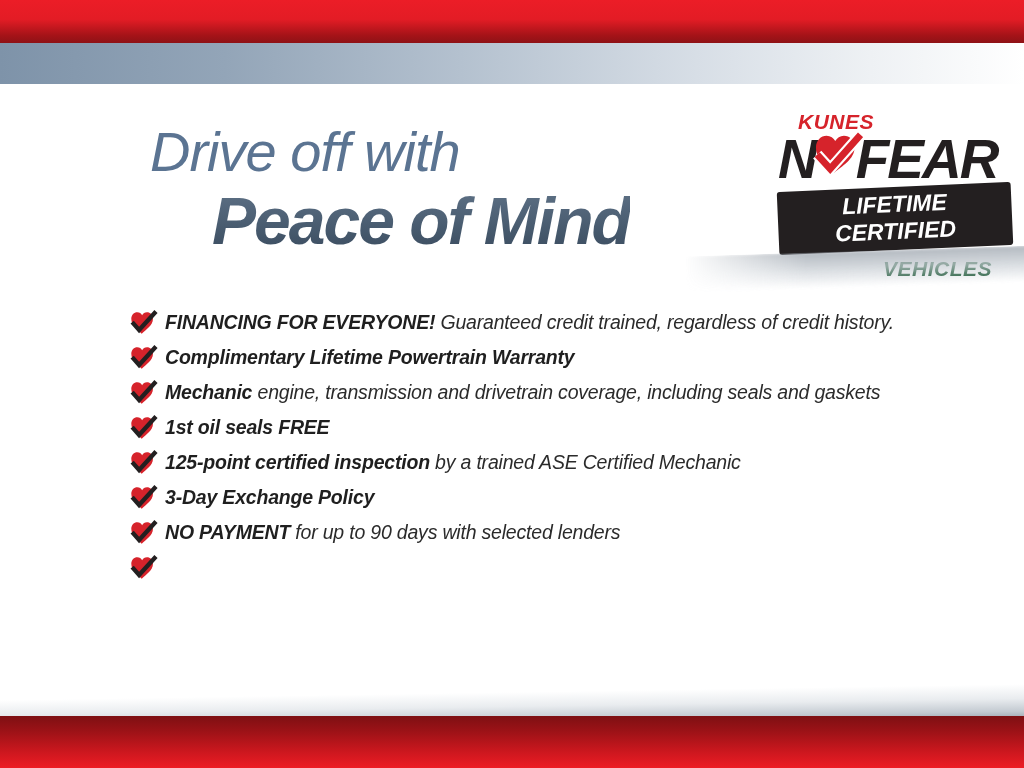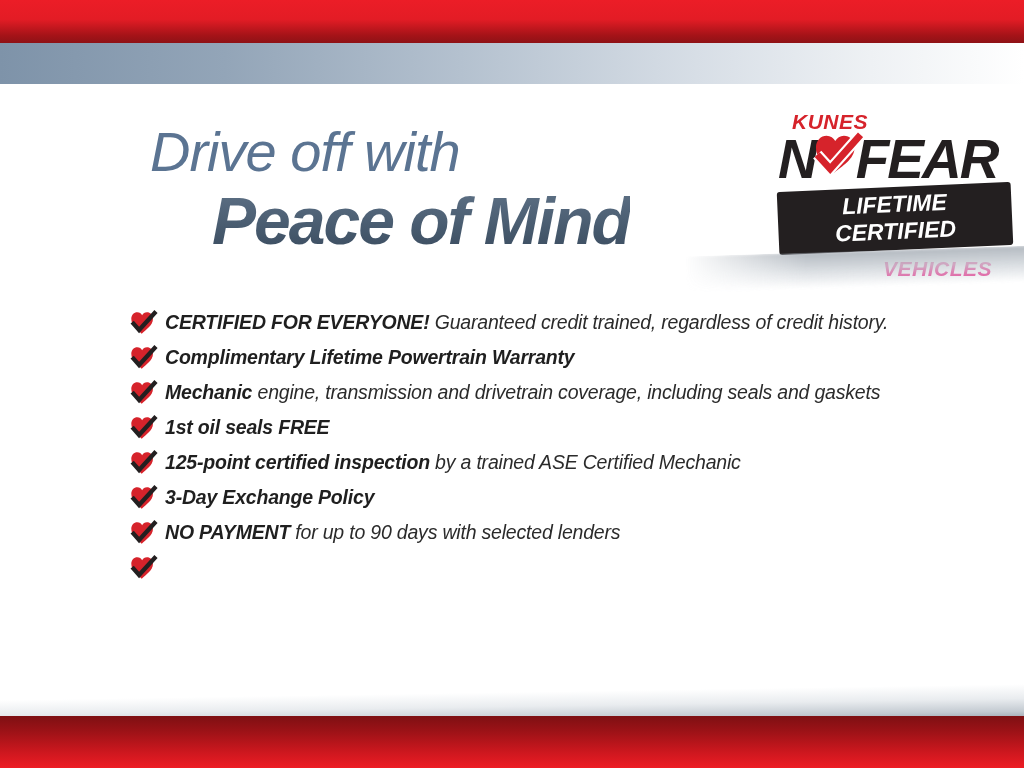--- a/index.html
+++ b/index.html
@@ -42,21 +42,21 @@
     -webkit-background-clip: text;
     background-clip: text;
     -webkit-text-fill-color: transparent;
   }
 
   
   .logo { position: absolute; left: 778px; top: 110px; width: 240px; }
   .logo-kunes {
     color: #d6232b; font-style: italic; font-weight: 700;
     font-size: 21px; letter-spacing: 0.5px;
-    margin-left: 14px;
+    margin-left: 20px;
   }
   .logo-nofear {
     display: flex; align-items: center;
     color: #231f20; font-style: italic; font-weight: 700;
     font-size: 55px; line-height: 0.92; letter-spacing: -2px;
     margin-top: 0px;
   }
   .logo-heart { width: 52px; height: 46px; margin: -6px -7px 0 -5px; position: relative; top: -2px; z-index: 2; }
   .logo-banner {
     margin-top: 2px;
@@ -65,21 +65,21 @@
     transform: rotate(-2.5deg);
     padding: 4px 6px 5px 6px;
     text-align: center;
     color: #ffffff; font-style: italic; font-weight: 700;
     font-size: 23px; letter-spacing: 0px;
     width: 222px;
   }
   .logo-vehicles {
     margin-top: 7px; padding-right: 26px;
     text-align: right;
-    color: #ec4899; font-style: italic; font-weight: 700;
+    color: #14532d; font-style: italic; font-weight: 700;
     font-size: 21px; letter-spacing: 0.5px;
   }
 
   
   .swoosh {
     position: absolute; top: 251px; right: -6px;
     width: 345px; height: 40px;
     background: linear-gradient(180deg, #9aa2ab 0%, #c6ccd2 40%, rgba(255,255,255,0) 90%);
     -webkit-mask-image: linear-gradient(to right, rgba(0,0,0,0) 0%, #000 35%);
     mask-image: linear-gradient(to right, rgba(0,0,0,0) 0%, #000 35%);
@@ -148,21 +148,21 @@
 
 <div class="swoosh"></div>
 
 <ul class="benefits">
 
   <li class="benefit">
     <svg class="benefit-icon" viewBox="0 0 34 30" aria-hidden="true">
       <path fill="#d6232b" d="M15.5 27.5 C11 23 3.5 18 3.5 10.2 C3.5 5.6 6.7 2.6 10.4 2.6 C13 2.6 14.9 4.1 16 6.1 C17.1 4.1 19 2.6 21.6 2.6 C25.3 2.6 28.5 5.6 28.5 10.2 C28.5 18 20 23 15.5 27.5 Z"></path>
       <path fill="none" stroke="#231f20" stroke-width="5" d="M4.5 14 L12.5 23 L32 1.8"></path>
     </svg>
-    <div class="benefit-text"><span class="benefit-bold">CERTIFIED FOR EVERYONE!</span><span> Guaranteed credit trained, regardless of credit history.</span></div>
+    <div class="benefit-text"><span class="benefit-bold">FINANCING FOR EVERYONE!</span><span> Guaranteed credit trained, regardless of credit history.</span></div>
   </li>
 
   <li class="benefit">
     <svg class="benefit-icon" viewBox="0 0 34 30" aria-hidden="true">
       <path fill="#d6232b" d="M15.5 27.5 C11 23 3.5 18 3.5 10.2 C3.5 5.6 6.7 2.6 10.4 2.6 C13 2.6 14.9 4.1 16 6.1 C17.1 4.1 19 2.6 21.6 2.6 C25.3 2.6 28.5 5.6 28.5 10.2 C28.5 18 20 23 15.5 27.5 Z"></path>
       <path fill="none" stroke="#231f20" stroke-width="5" d="M4.5 14 L12.5 23 L32 1.8"></path>
     </svg>
     <div class="benefit-text"><span class="benefit-bold">Complimentary Lifetime Powertrain Warranty</span><span></span></div>
   </li>
 

